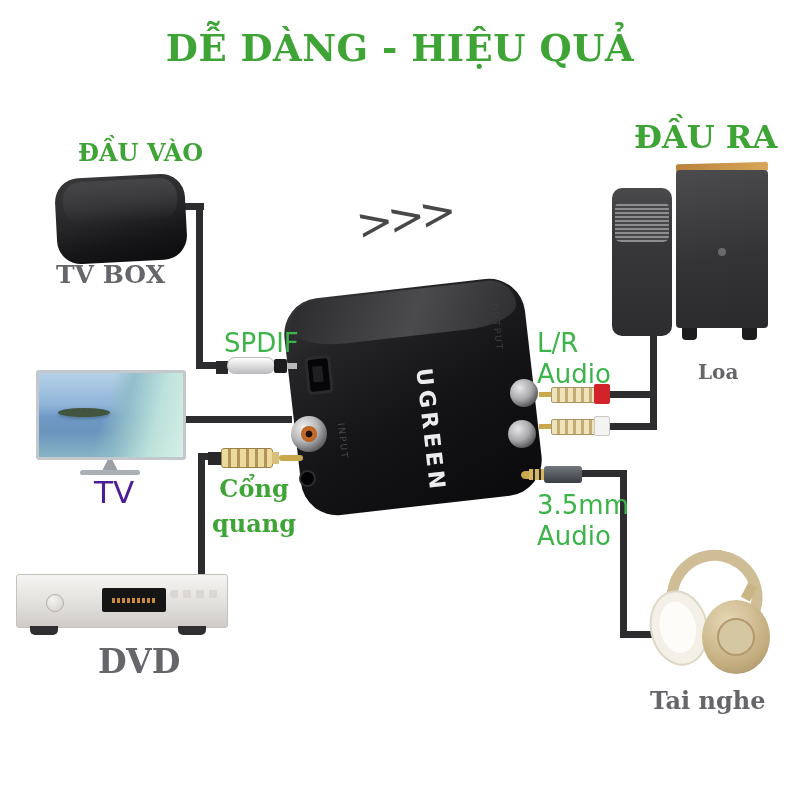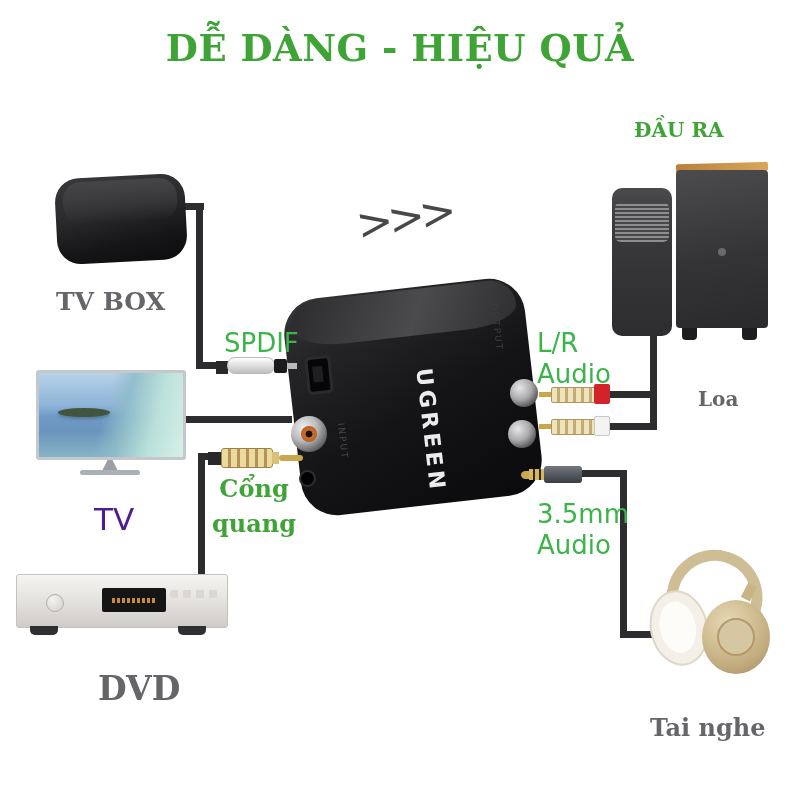--- a/index.html
+++ b/index.html
@@ -8,28 +8,28 @@
   .abs{position:absolute;}
 
   
   .title{left:0;top:26px;width:800px;text-align:center;
          font-family:"DejaVu Serif",serif;font-weight:bold;font-size:37px;
          color:#3fa436;letter-spacing:.5px;}
   .subtitle{left:0;top:88px;width:800px;text-align:center;
             font-family:"DejaVu Serif",serif;font-weight:bold;font-size:26px;color:#6f6f71;}
   .serif-green{font-family:"DejaVu Serif",serif;font-weight:bold;color:#3fa436;}
   .sans-green{font-family:"DejaVu Sans",sans-serif;color:#3cb44a;}
-  .dev-label{font-family:"DejaVu Serif",serif;font-weight:bold;color:#66666a;margin-top:27px;}
+  .dev-label{font-family:"DejaVu Serif",serif;font-weight:bold;color:#66666a;}
   .two-line{white-space:pre-line;line-height:1.18;}
   .in-label{left:78px;top:138px;font-size:24px;}
-  .out-label{left:634px;top:118px;font-size:20px;}
+  .out-label{left:634px;top:118px;font-size:32px;}
   .spdif-label{left:224px;top:328px;font-size:26px;}
   .quang-label{left:206px;top:472px;width:96px;text-align:center;font-size:24px;line-height:1.45;white-space:pre-line;}
   .lr-label{left:537px;top:328px;font-size:26px;}
-  .jack-label{left:537px;top:490px;font-size:26px;margin-top:9px;}
+  .jack-label{left:537px;top:490px;font-size:26px;}
   .tvbox-label{left:56px;top:260px;font-size:25px;}
   .tv-label{left:94px;top:474px;font-family:"DejaVu Sans",sans-serif;font-weight:normal;color:#4c1d95;font-size:31px;}
   .dvd-label{left:98px;top:642px;font-size:33px;}
   .loa-label{left:698px;top:360px;font-size:20px;}
   .hp-label{left:650px;top:686px;font-size:24px;}
   .arrows{left:356px;top:192px;font-size:44px;color:#48484a;letter-spacing:-5px;
           transform:rotate(-9deg);font-family:"DejaVu Sans",sans-serif;}
 
   
   .cable{background:#2d2d2f;}
@@ -170,20 +170,21 @@
       background:#fdfcf9;}
   .hp-hinge{left:744px;top:584px;width:10px;height:16px;background:#c9b584;transform:rotate(28deg);}
 </style>
 </head>
 <body>
 
 <div class="stage">
 
   <div class="abs title">DỄ DÀNG - HIỆU QUẢ</div>
 
+  <div class="abs serif-green in-label">ĐẦU VÀO</div>
   <div class="abs serif-green out-label">ĐẦU RA</div>
 
   <div class="abs arrows">&gt;&gt;&gt;</div>
 
   <div class="abs cable c1a"></div>
   <div class="abs cable c1b"></div>
   <div class="abs cable c1c"></div>
   <div class="abs cable c2"></div>
   <div class="abs cable c3a"></div>
   <div class="abs cable c3b"></div>

